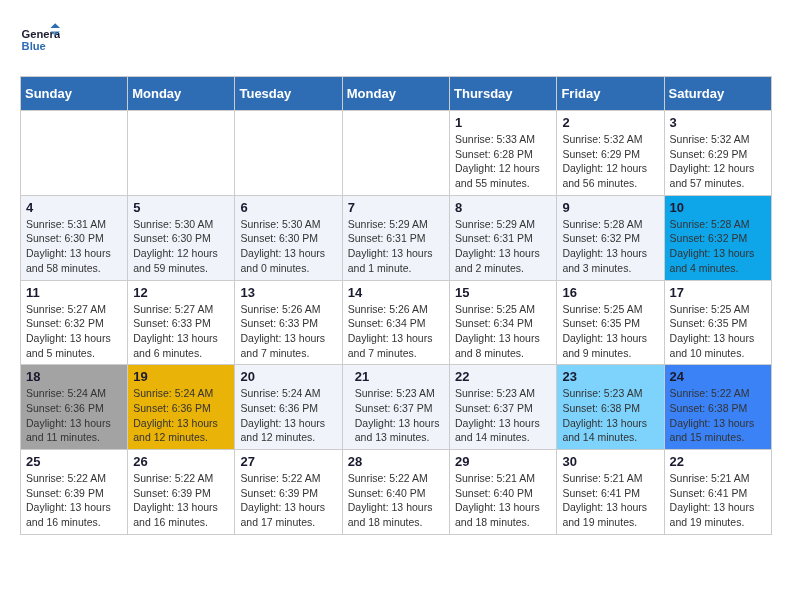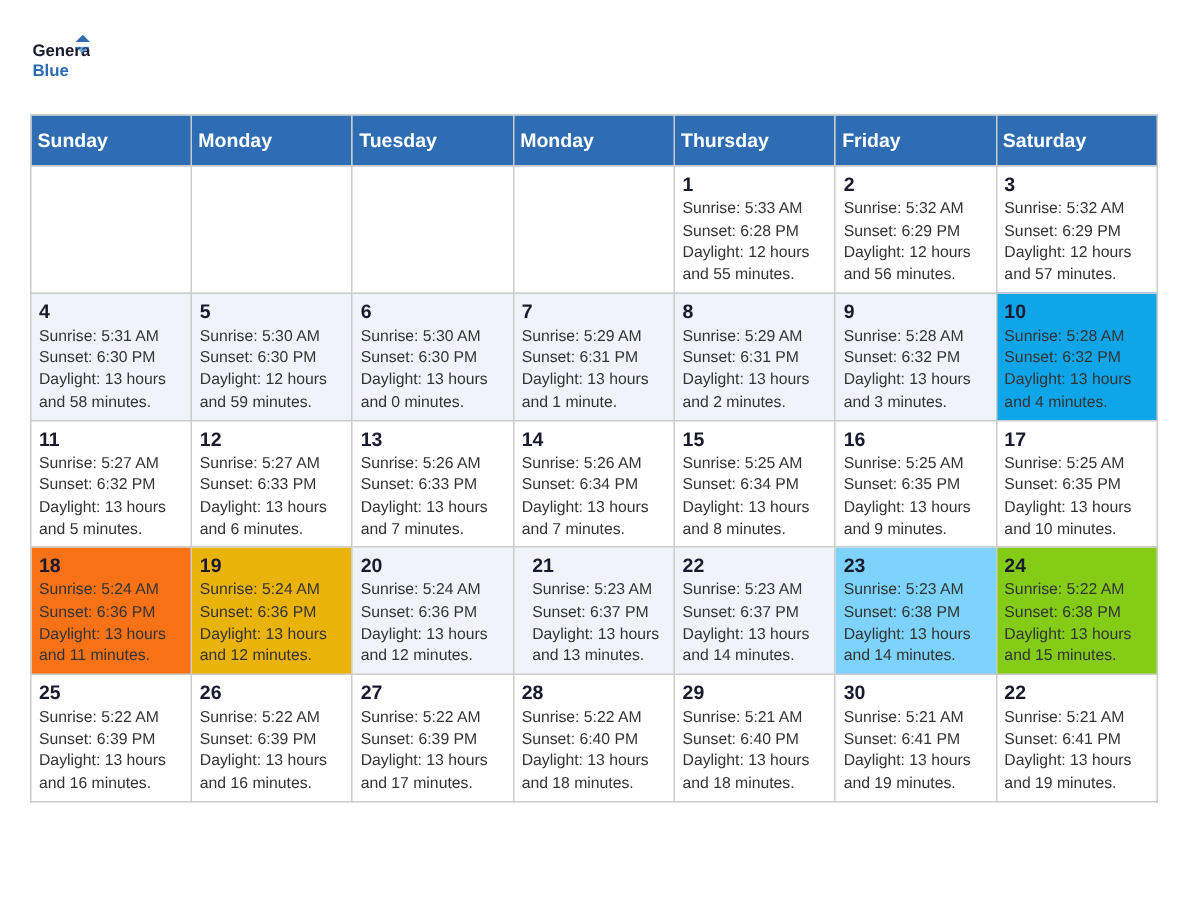--- a/index.html
+++ b/index.html
@@ -214,21 +214,21 @@
 Daylight: 13 hours and 9 minutes.</div>
         </td>
         <td>
           <div class="day-number">17</div>
           <div class="day-info" style="white-space: pre-line;">Sunrise: 5:25 AM
 Sunset: 6:35 PM
 Daylight: 13 hours and 10 minutes.</div>
         </td>
       </tr>
       <tr>
-        <td style="background: #f97316;">
+        <td style="background: #a3a3a3;">
           <div class="day-number">18</div>
           <div class="day-info" style="white-space: pre-line;">Sunrise: 5:24 AM
 Sunset: 6:36 PM
 Daylight: 13 hours and 11 minutes.</div>
         </td>
         <td style="background: #eab308;">
           <div class="day-number">19</div>
           <div class="day-info" style="white-space: pre-line;">Sunrise: 5:24 AM
 Sunset: 6:36 PM
 Daylight: 13 hours and 12 minutes.</div>
@@ -250,21 +250,21 @@
           <div class="day-info" style="white-space: pre-line;">Sunrise: 5:23 AM
 Sunset: 6:37 PM
 Daylight: 13 hours and 14 minutes.</div>
         </td>
         <td style="background: #7dd3fc;">
           <div class="day-number">23</div>
           <div class="day-info" style="white-space: pre-line;">Sunrise: 5:23 AM
 Sunset: 6:38 PM
 Daylight: 13 hours and 14 minutes.</div>
         </td>
-        <td style="background: #84cc16; margin-top: 12px;">
+        <td style="background: #3b82f6; margin-top: 12px;">
           <div class="day-number">24</div>
           <div class="day-info" style="white-space: pre-line;">Sunrise: 5:22 AM
 Sunset: 6:38 PM
 Daylight: 13 hours and 15 minutes.</div>
         </td>
       </tr>
       <tr>
         <td>
           <div class="day-number">25</div>
           <div class="day-info" style="white-space: pre-line;">Sunrise: 5:22 AM

